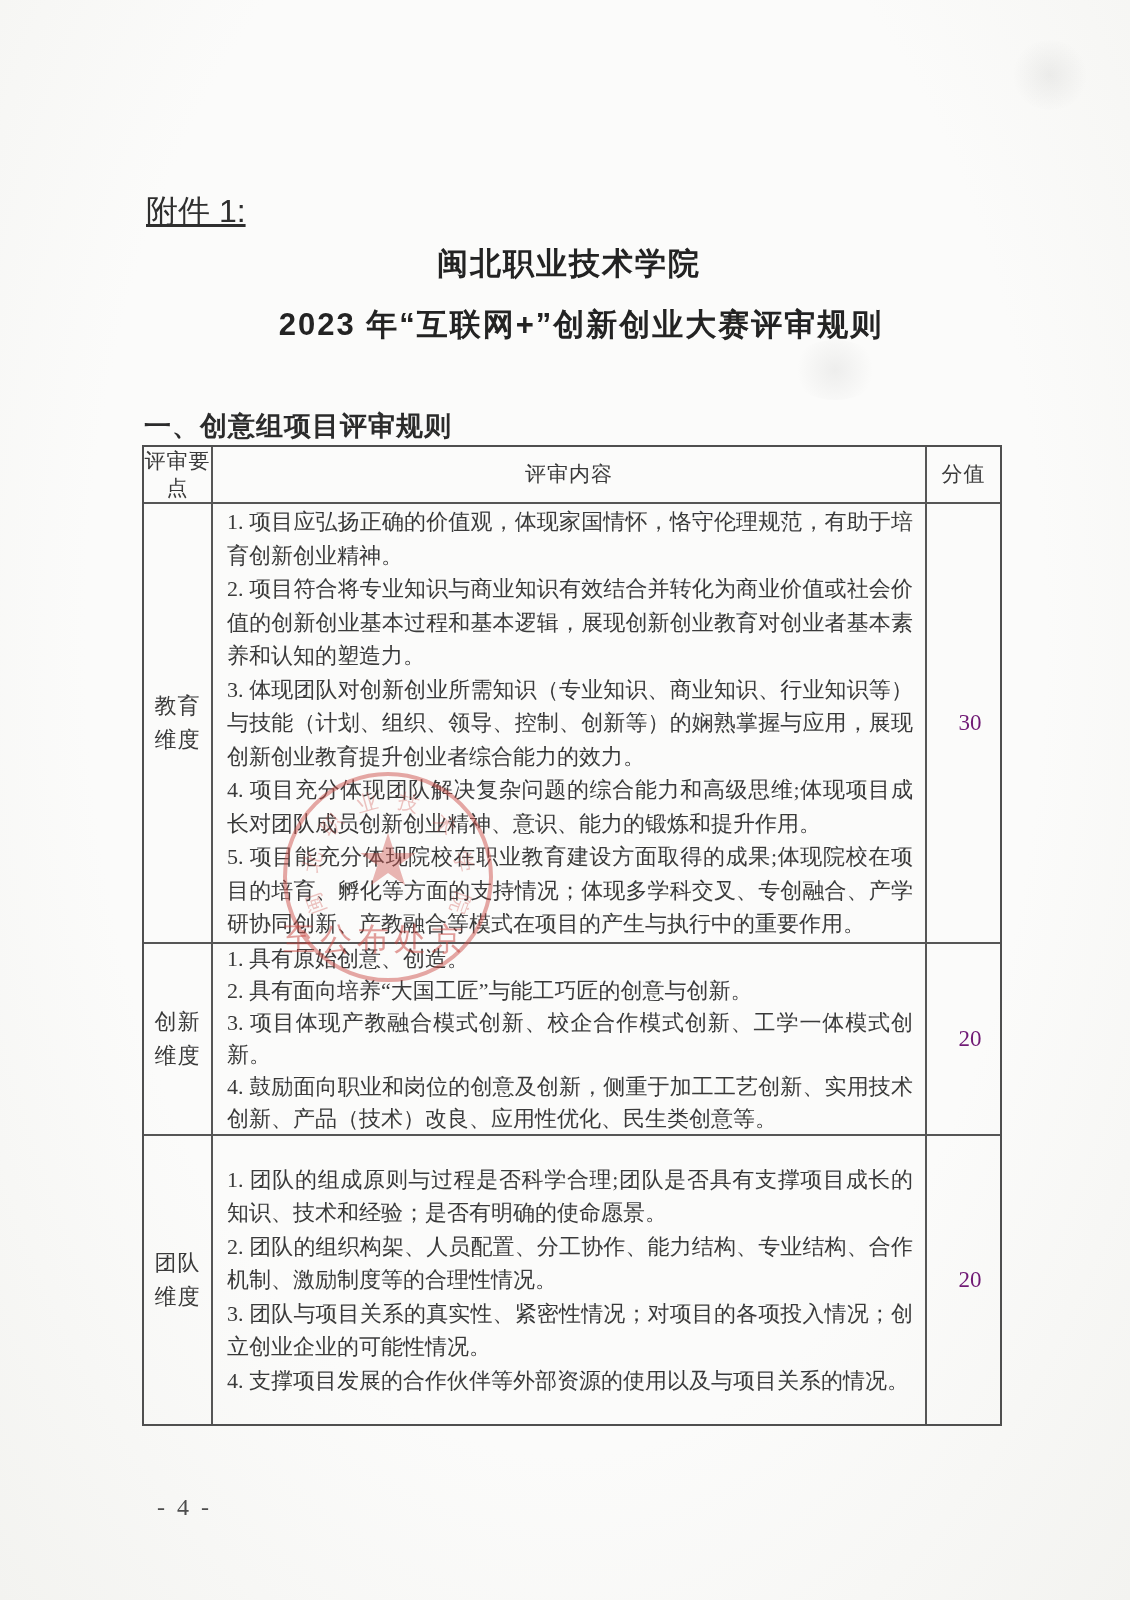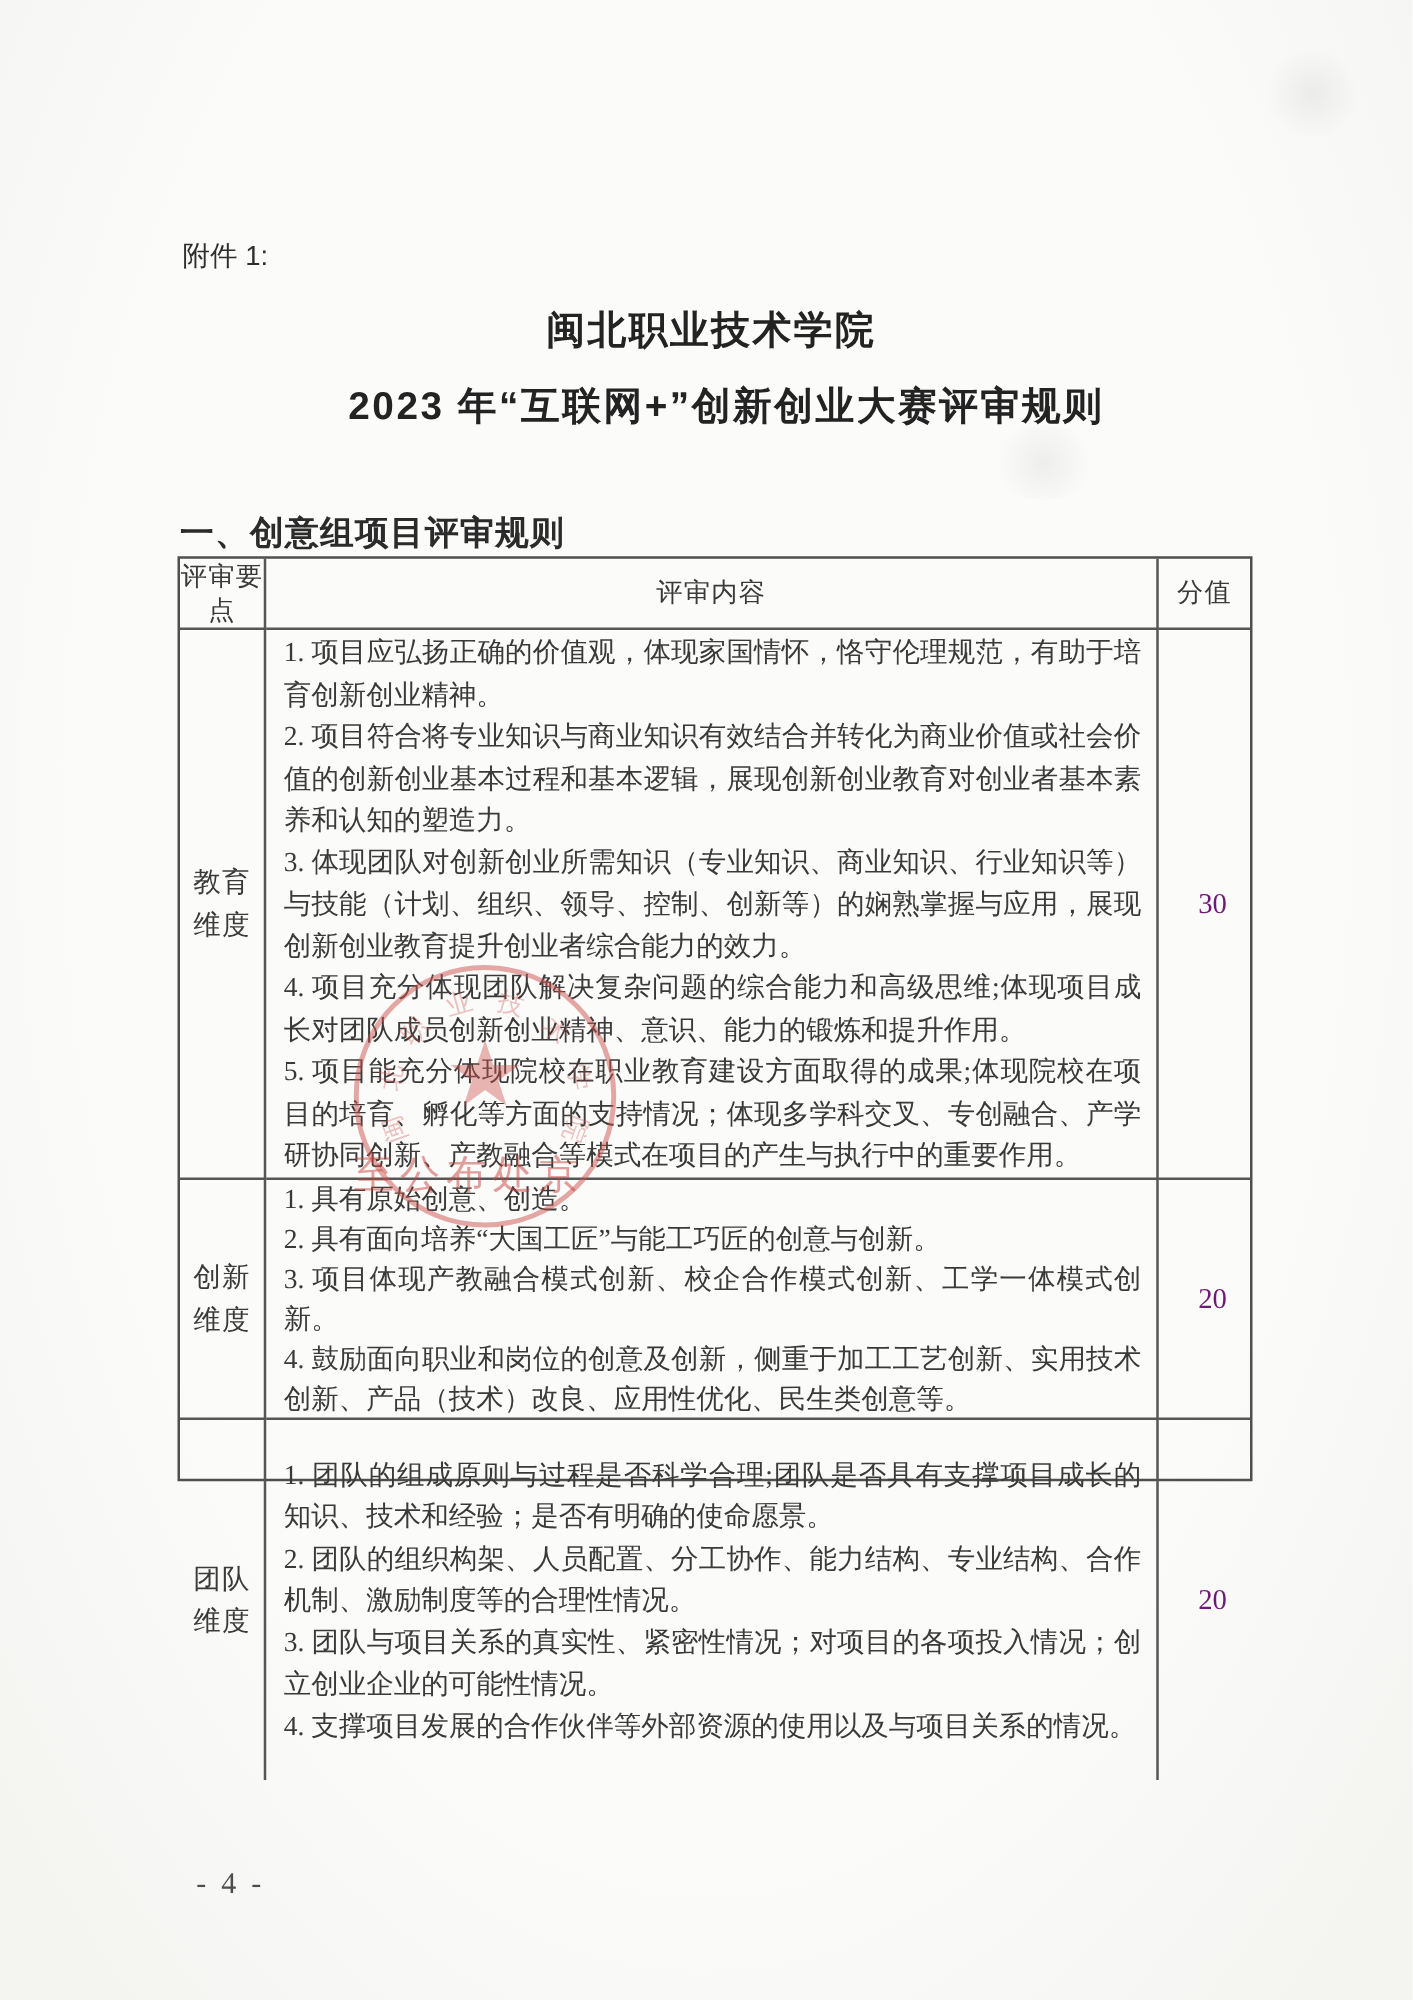--- a/index.html
+++ b/index.html
@@ -5,38 +5,39 @@
   html,body{margin:0;padding:0;}
   body{
     width:1130px;height:1600px;position:relative;overflow:hidden;
     background:radial-gradient(ellipse at 50% 40%, #fbfbfa 60%, #f3f3f0 100%);
     font-family:"Liberation Serif","DejaVu Serif",serif;
     color:#3b3b3b;
   }
   .abs{position:absolute;}
   
   .attachment{
-    left:146px;top:190px;font-size:22px;color:#2f2f2f;
+    left:146px;top:190px;font-size:32px;color:#2f2f2f;
     font-family:"Liberation Sans","DejaVu Sans",sans-serif;
+    text-decoration:underline;
   }
   .title{
     left:4px;width:1130px;text-align:center;font-weight:bold;color:#232323;
     font-size:31px;letter-spacing:2px;
     font-family:"Liberation Sans","DejaVu Sans",sans-serif;
   }
   .title1{top:243px;}
   .title2{top:304px;padding-left:12px;}
   .section-heading{
     left:144px;top:408px;font-size:27px;font-weight:700;color:#2b2b2b;
     letter-spacing:1px;
     font-family:"Liberation Sans","DejaVu Sans",sans-serif;
   }
   
   .rules-table{
-    left:142px;top:445px;width:860px;height:740px;
+    left:142px;top:445px;width:860px;height:981px;
     border:2px solid #4f4f4f;box-sizing:border-box;
     display:grid;
     grid-template-columns:69px 714px 73px;
     grid-template-rows:57px 440px 192px 288px;
     background:transparent;
   }
   .cell{
     box-sizing:border-box;border-right:2px solid #565656;border-bottom:2px solid #565656;
     display:flex;flex-direction:column;justify-content:center;
   }

